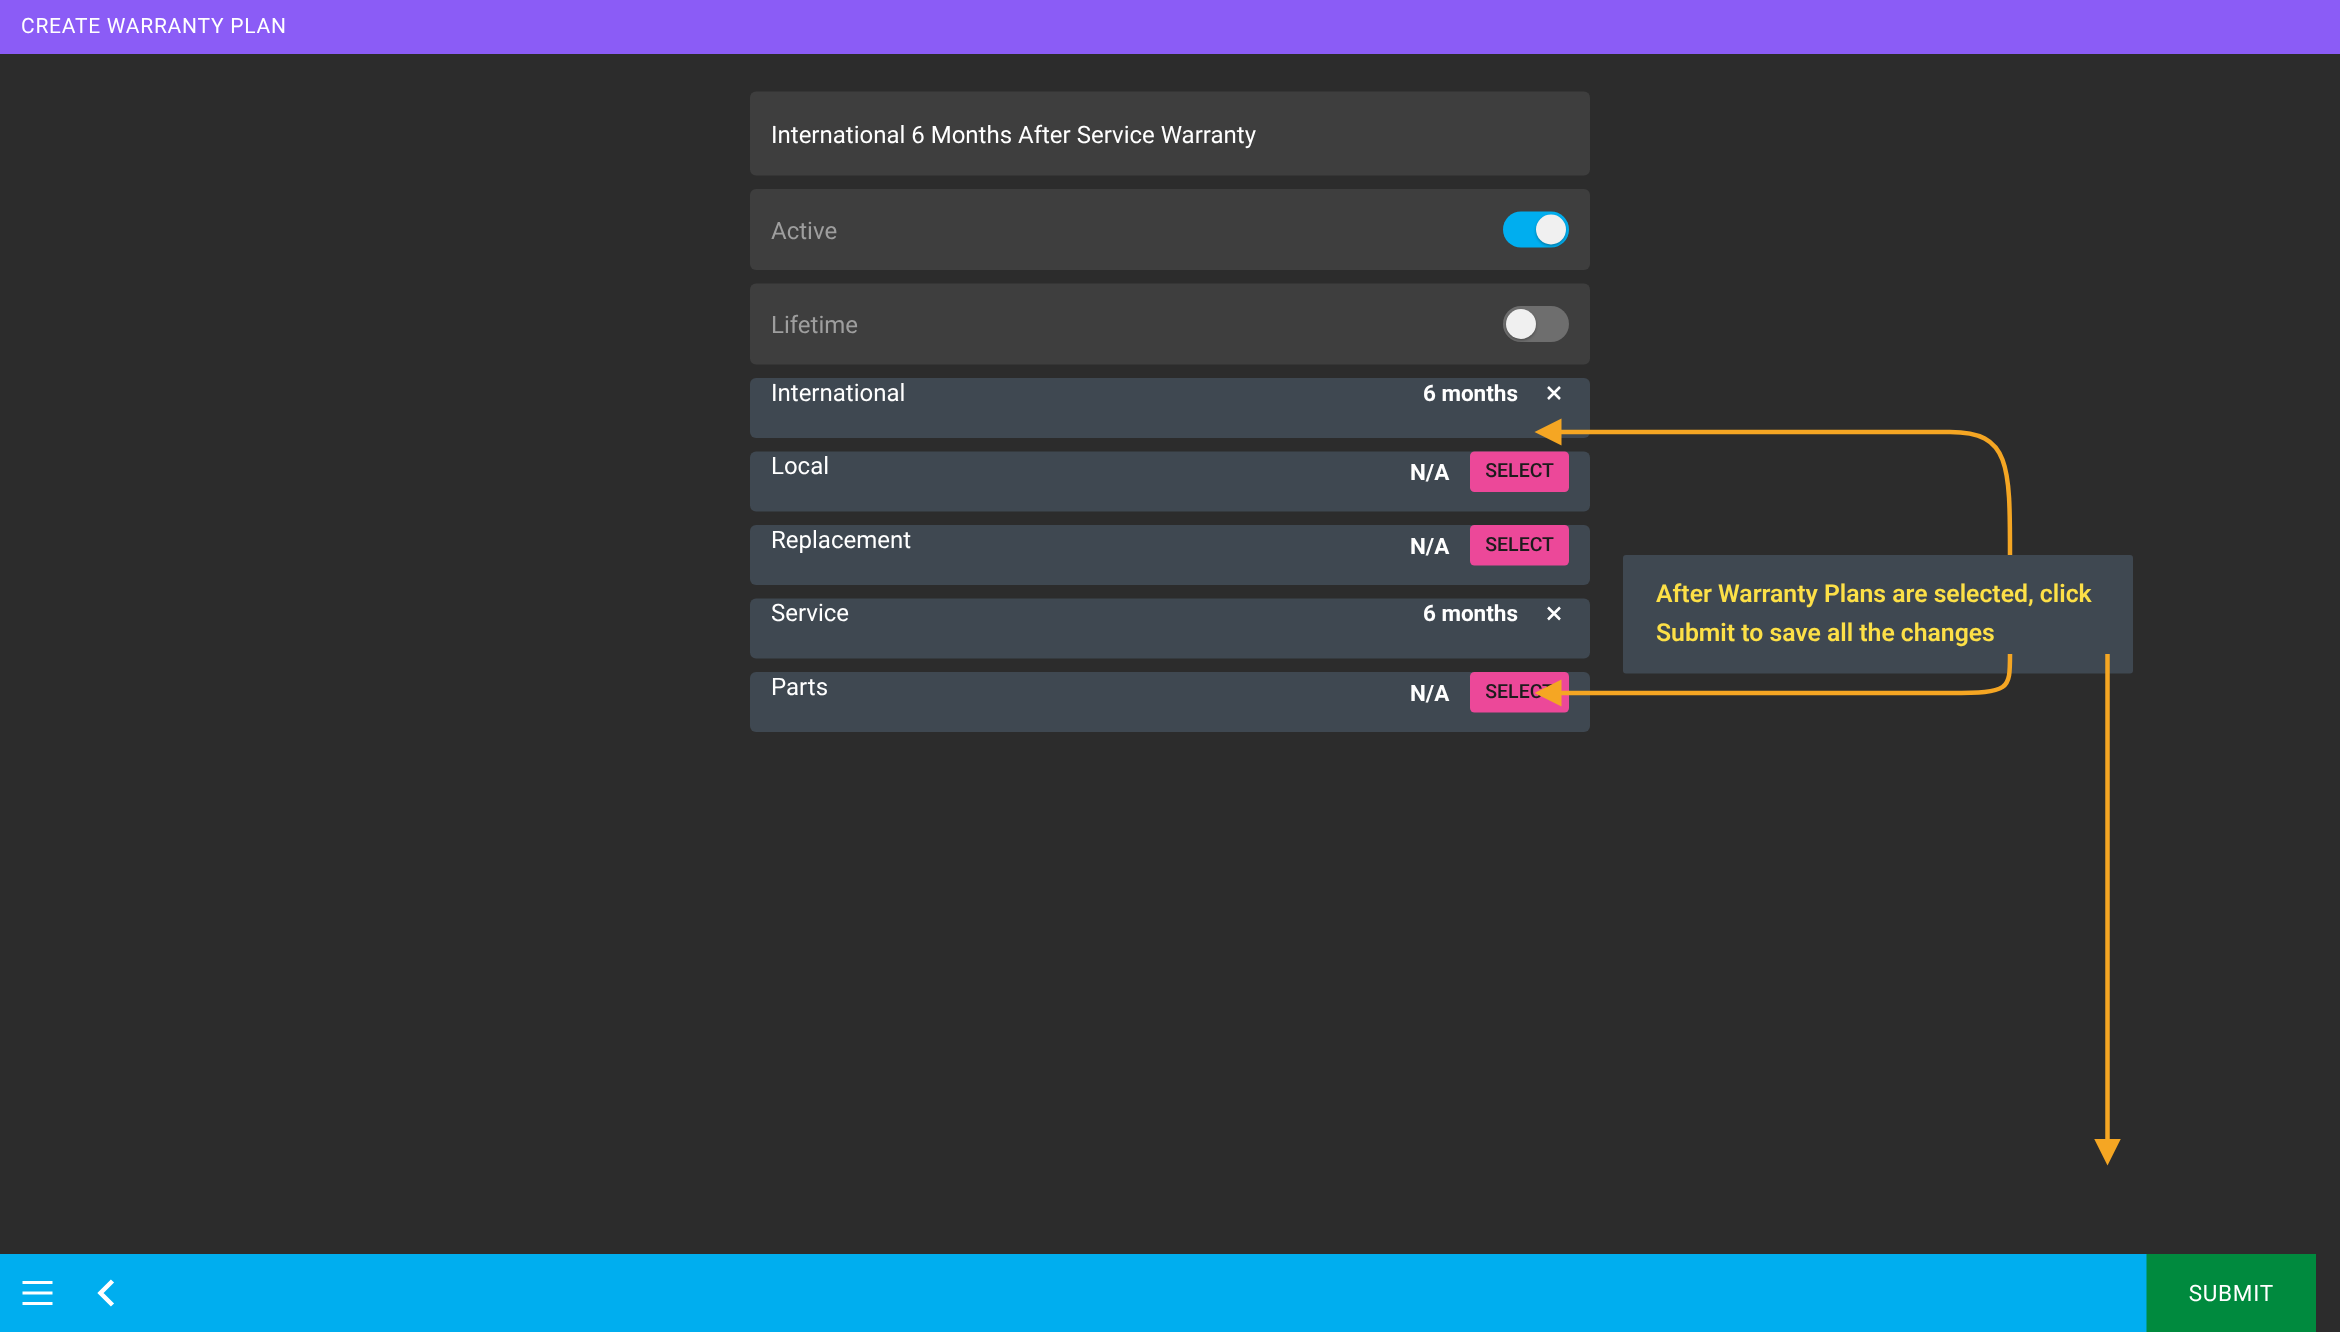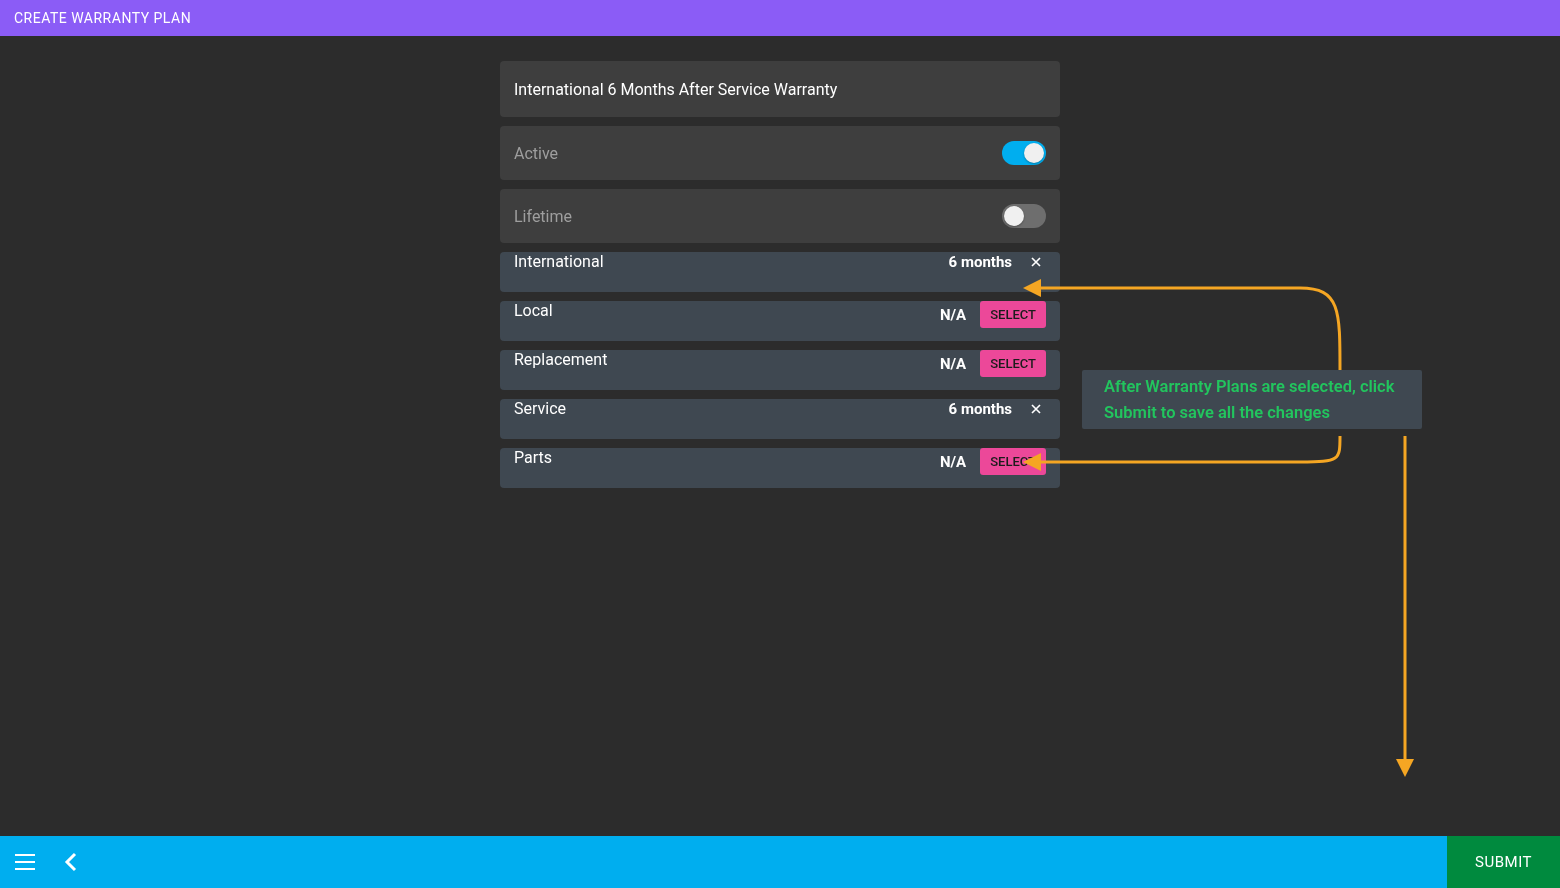--- a/index.html
+++ b/index.html
@@ -164,21 +164,21 @@
       padding: 6px 10px;
       font-size: 13px;
       font-weight: 500;
       cursor: pointer;
     }
     
     .bottom-bar {
       position: absolute;
       bottom: 0;
       left: 0;
-      right: 0;
+      right: 16px;
       height: 52px;
       background: #00aeef;
       display: flex;
       align-items: center;
       justify-content: space-between;
     }
     
     .bottom-left {
       display: flex;
       align-items: center;
@@ -200,27 +200,27 @@
       height: 52px;
       padding: 0 28px;
       font-size: 15px;
       letter-spacing: 0.5px;
       cursor: pointer;
     }
     
     .callout {
       position: absolute;
       background: #3f4851;
-      padding: 4px 22px;
+      padding: 14px 22px;
       border-radius: 2px;
       max-width: 340px;
       line-height: 1.55;
       font-size: 16.5px;
       font-weight: 600;
-      color: #22c55e;
+      color: #fde047;
     }
     
     .annotation-svg {
       position: absolute;
       top: 0;
       left: 0;
       pointer-events: none;
     }
   </style>
 </head>

